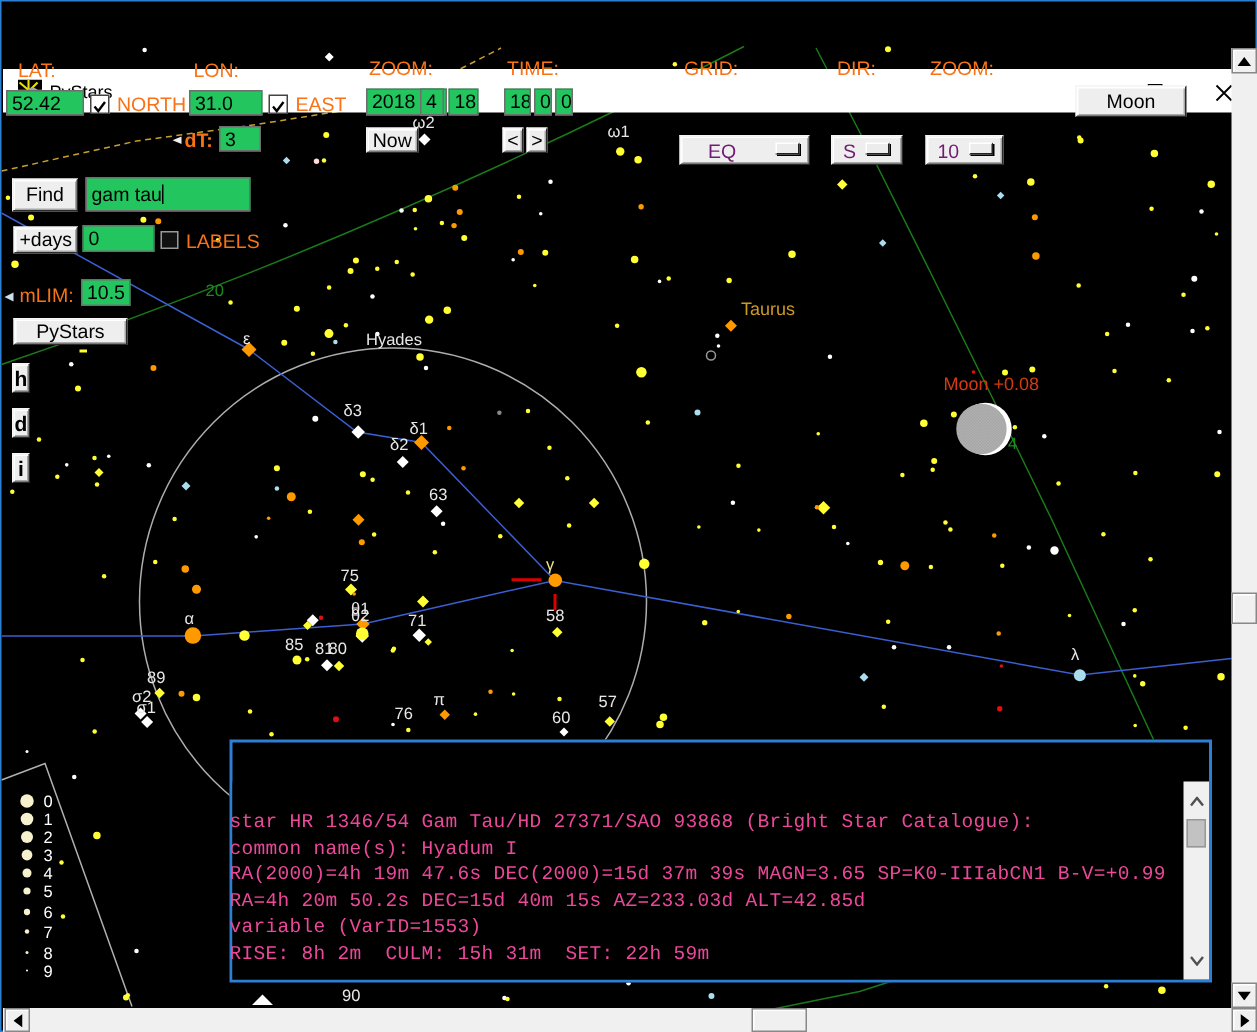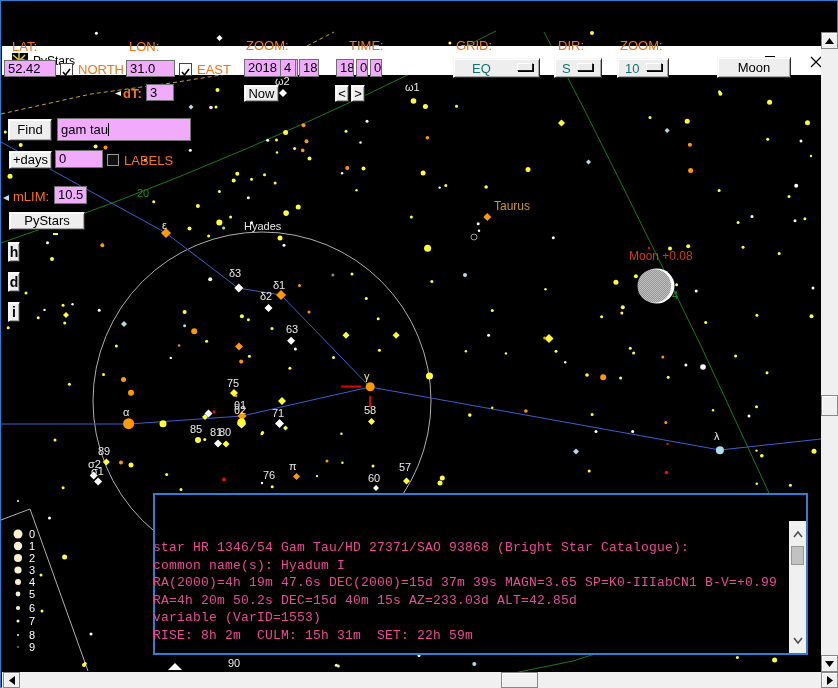--- a/index.html
+++ b/index.html
@@ -3,23 +3,23 @@
 <meta charset="utf-8">
 <style>
 * { margin:0; padding:0; box-sizing:border-box; }
 html,body { width:838px; height:688px; overflow:hidden; background:#000; }
 body { font-family:"Liberation Sans", sans-serif; position:relative; }
 #win { position:absolute; left:0; top:0; width:838px; height:688px; border:1px solid #2d7fd4; background:#000; }
 #titlebar { position:absolute; left:1px; top:1px; width:836px; height:29px; background:#fff;margin-top:44px; }
 #title-text { position:absolute; left:33px; top:8px; font-size:12px; color:#000; }
 .abs { position:absolute; }
 .lbl { position:absolute; color:#f97316; font-size:13px; white-space:nowrap; }
-.entry { position:absolute; background:#f0abfc; border:1px solid #6e6e6e; color:#000; font-size:13px; font-family:"Liberation Sans",sans-serif; padding:0 0 0 3px; line-height:16px; white-space:nowrap; overflow:hidden; }
+.entry { position:absolute; background:#22c55e; border:1px solid #6e6e6e; color:#000; font-size:13px; font-family:"Liberation Sans",sans-serif; padding:0 0 0 3px; line-height:16px; white-space:nowrap; overflow:hidden; }
 .btn { position:absolute; background:#eeeeee; border:1px solid; border-color:#f6f6f6 #2a2a2a #2a2a2a #f6f6f6; color:#000; font-size:13px; text-align:center; white-space:nowrap; box-shadow: inset 1px 1px 0 #ffffff, inset -1px -1px 0 #a8a8a8; }
-.drop { position:absolute; background:#eeeeee; border:1px solid; border-color:#f6f6f6 #2a2a2a #2a2a2a #f6f6f6; color:#0f766e; font-size:13px; box-shadow: inset 1px 1px 0 #ffffff, inset -1px -1px 0 #a8a8a8; }
+.drop { position:absolute; background:#eeeeee; border:1px solid; border-color:#f6f6f6 #2a2a2a #2a2a2a #f6f6f6; color:#701a75; font-size:13px; box-shadow: inset 1px 1px 0 #ffffff, inset -1px -1px 0 #a8a8a8; margin-top: 32px; }
 .ind { position:absolute; width:16px; height:8px; background:#ececec; border:1px solid; border-color:#fff #222 #222 #fff; box-shadow: 1px 1px 0 #000; }
 .cb { position:absolute; width:13px; height:13px; background:#fff; border:1px solid #444; }
 #console { position:absolute; left:152px; top:492px; width:655px; height:162px; background:#000; border:2px solid #2d7fd4; }
 #con-title { position:absolute; left:0; top:0; width:651px; height:26px; background:#fff; }
 #con-body { position:absolute; left:0; top:26px; width:634px; height:132px; background:#000; color:#ec4899; font-family:"Liberation Mono",monospace; font-size:13px; }
 #con-body pre { font-family:"Liberation Mono",monospace; font-size:13px; line-height:17.5px; position:absolute; left:-2px; top:18px; letter-spacing:0.2px; }
 .sb { position:absolute; background:#f0f0f0; }
 .sbtn { position:absolute; background:#f0f0f0; border:1px solid #888; box-shadow: inset 1px 1px 0 #fff; display:flex; align-items:center; justify-content:center; }
 </style>
 </head>
@@ -408,21 +408,21 @@
         <rect x="0.5" y="0.5" width="9" height="9" fill="none" stroke="#000" stroke-width="1"></rect>
       </svg>
   <svg class="abs" style="left:808px;top:10px" width="12" height="12" viewBox="0 0 12 12">
         <path d="M1,1 L11,11 M11,1 L1,11" stroke="#000" stroke-width="1.2"></path>
       </svg>
 </div>
 
 <div class="lbl" style="left:11px;top:38px">LAT:</div>
 <div class="lbl" style="left:128px;top:38px">LON:</div>
 <div class="lbl" style="left:245px;top:37px">ZOOM:</div>
-<div class="lbl" style="left:348px;top:37px">TIME:</div>
+<div class="lbl" style="left:337px;top:37px">TIME:</div>
 <div class="lbl" style="left:455px;top:37px">GRID:</div>
 <div class="lbl" style="left:557px;top:37px">DIR:</div>
 <div class="lbl" style="left:619px;top:37px">ZOOM:</div>
 
 <div class="entry" style="left:3px;top:59px;width:52px;height:17px">52.42</div>
 <div class="cb" style="left:59px;top:62px"><svg width="11" height="11" viewBox="0 0 11 11">
         <path d="M2,5 L4.5,8 L9,2" fill="none" stroke="#000" stroke-width="1.6"></path>
       </svg></div>
 <div class="lbl" style="left:77px;top:61px">NORTH</div>
 <div class="entry" style="left:125px;top:59px;width:49px;height:17px">31.0</div>
@@ -451,21 +451,21 @@
     </div>
 <div class="btn" style="left:716px;top:56px;width:74px;height:21px;line-height:19px">Moon</div>
 
 <div class="lbl" style="left:122px;top:85px;font-weight:bold">dT:</div>
 <div class="entry" style="left:145px;top:83px;width:28px;height:17px">3</div>
 <div class="btn" style="left:243px;top:84px;width:35px;height:17px;line-height:15px">Now</div>
 <div class="btn" style="left:334px;top:84px;width:14px;height:17px;line-height:15px">&lt;</div>
 <div class="btn" style="left:350px;top:84px;width:14px;height:17px;line-height:15px">&gt;</div>
 
 <div class="btn" style="left:7px;top:118px;width:44px;height:22px;line-height:20px">Find</div>
-<div class="entry" style="left:56px;top:117px;width:134px;height:23px;line-height:21px">gam tau<span style="display:inline-block;width:1px;height:13px;background:#000;vertical-align:-2px"></span></div>
+<div class="entry" style="left:56px;top:117px;width:110px;height:23px;line-height:21px">gam tau<span style="display:inline-block;width:1px;height:13px;background:#000;vertical-align:-2px"></span></div>
 <div class="btn" style="left:8px;top:150px;width:43px;height:18px;line-height:16px">+days</div>
 <div class="entry" style="left:54px;top:149px;width:48px;height:18px">0</div>
 <div class="cb" style="left:106px;top:153px;background:#111;border-color:#999;width:12px;height:12px"></div>
 <div class="lbl" style="left:123px;top:152px">LABELS</div>
 <div class="lbl" style="left:12px;top:188px">mLIM:</div>
 <div class="entry" style="left:53px;top:185px;width:33px;height:18px">10.5</div>
 <div class="btn" style="left:8px;top:211px;width:76px;height:18px;line-height:16px">PyStars</div>
 <div class="btn" style="left:7px;top:241px;width:12px;height:20px;line-height:18px;font-weight:bold;font-size:14px">h</div>
 <div class="btn" style="left:7px;top:271px;width:12px;height:20px;line-height:18px;font-weight:bold;font-size:14px">d</div>
 <div class="btn" style="left:7px;top:301px;width:12px;height:20px;line-height:18px;font-weight:bold;font-size:14px">i</div>

